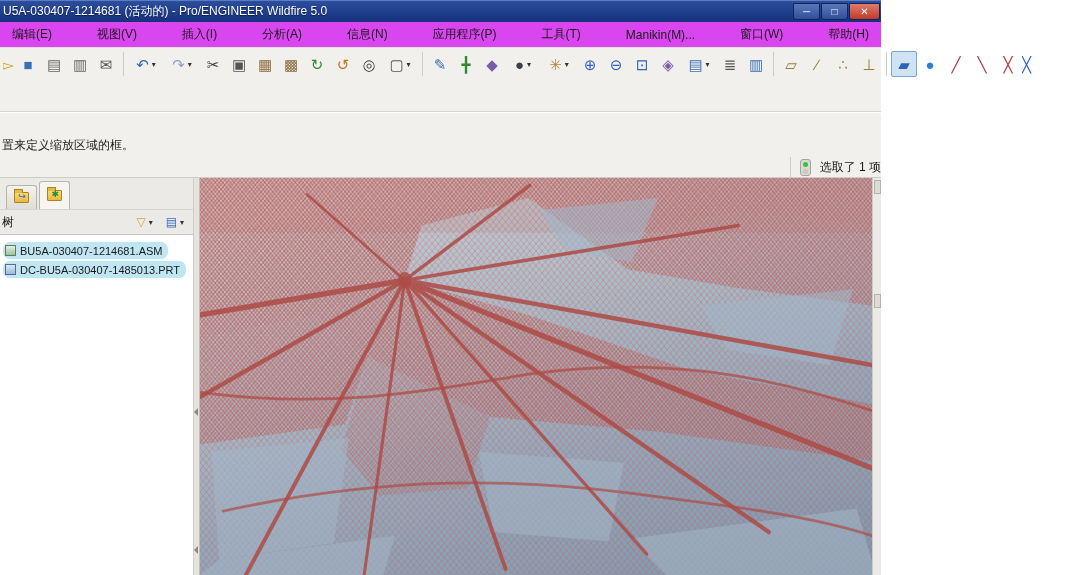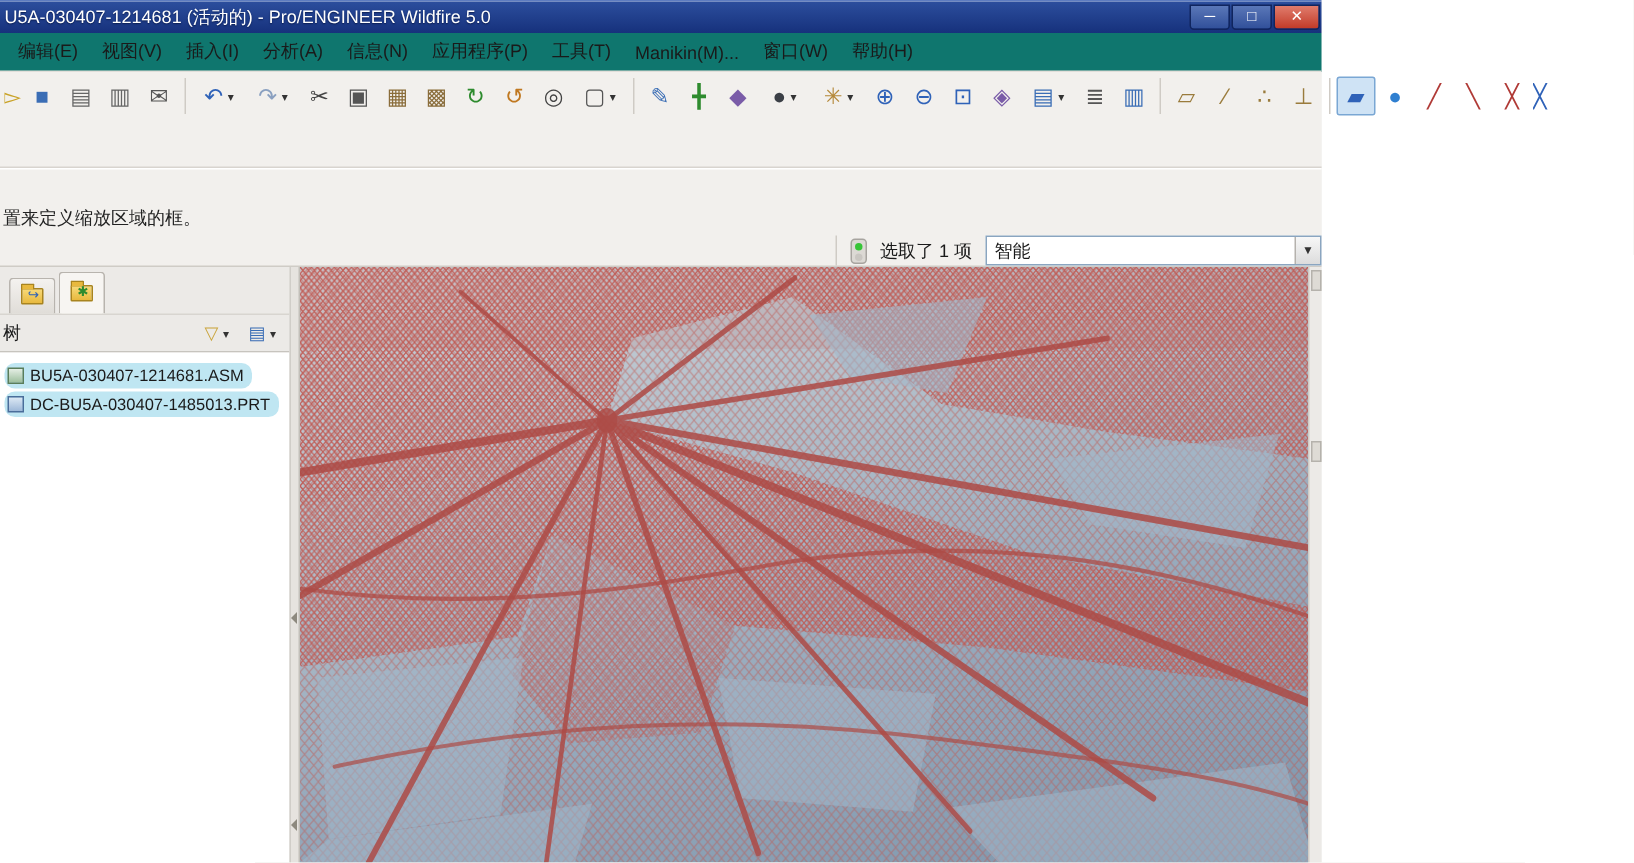--- a/index.html
+++ b/index.html
@@ -11,22 +11,22 @@
   .titlebar { flex:0 0 22px; height:22px; background:linear-gradient(#2c4e9d,#16317c);
               border-top:1px solid #5d7cc0; color:#fff; display:flex; align-items:center; padding-left:3px; }
   .title { font-size:12px; white-space:nowrap; overflow:hidden; text-shadow:0 1px 1px #0a1c4e; }
   .win-controls { margin-left:auto; display:flex; gap:1px; padding-right:1px; }
   .win-btn { width:27px; height:17px; border:1px solid #10255e; border-radius:0 0 3px 3px;
              background:linear-gradient(#5a77b8,#31509a); color:#fff; font-size:10px; line-height:15px;
              text-align:center; cursor:default; }
   .win-btn.close { background:linear-gradient(#e07c6c,#c23a28); width:31px; }
 
   
-  .menubar { flex:0 0 26px; display:flex; align-items:center; padding:0 4px; background:#0f766e;
-             border-bottom:1px solid #e2dfda; }
+  .menubar { flex:0 0 26px; display:flex; align-items:center; padding:0 4px; background:#d946ef;
+             border-bottom:1px solid #e2dfda;justify-content:space-between; }
   .menu-item { padding:4px 8px; white-space:nowrap; cursor:default; }
 
   
   .toolbar { flex:0 0 64px; padding:3px 0 0 2px; display:flex; align-items:flex-start; background:#f2f0ed;
              border-bottom:1px solid #d8d4cf; }
   .tbtn { flex:0 0 auto; width:26px; height:26px; background:transparent; border:1px solid transparent;
           display:flex; align-items:center; justify-content:center; font-size:15px; cursor:default; }
   .tbtn .glyph { line-height:1; }
   .tbtn.has-caret { width:36px; }
   .tbtn.has-caret::after { content:"▾"; font-size:8px; margin-left:3px; color:#333; }
@@ -285,24 +285,20 @@
         <span class="glyph" data-name="toolbar-icon" style="color: rgb(47, 98, 184);">╳</span>
       </button>
     </div>
 
   <div class="messagebar" data-name="message-bar">
     <span class="msg-text" data-name="prompt-message">置来定义缩放区域的框。</span>
     <div class="msg-right" data-name="selection-status-area">
       <div class="vsep" data-name="statusbar-divider"></div>
       <div class="lamp" data-name="status-lamp-icon"></div>
       <span class="selection-text" data-name="selection-count-text">选取了 1 项</span>
-      <div class="filter-combo" data-name="selection-filter-combobox">
-        <span data-name="selection-filter-value">智能</span>
-        <span class="combo-caret" data-name="combobox-dropdown-icon">▼</span>
-      </div>
     </div>
   </div>
 
   <div class="content" data-name="main-content">
 
     <div class="navigator" data-name="navigator-panel">
       <div class="nav-tabs" data-name="navigator-tabs">
 
           <div class="nav-tab" data-name="tab-folder-browser">
             <span class="folder" data-name="folder-icon">

